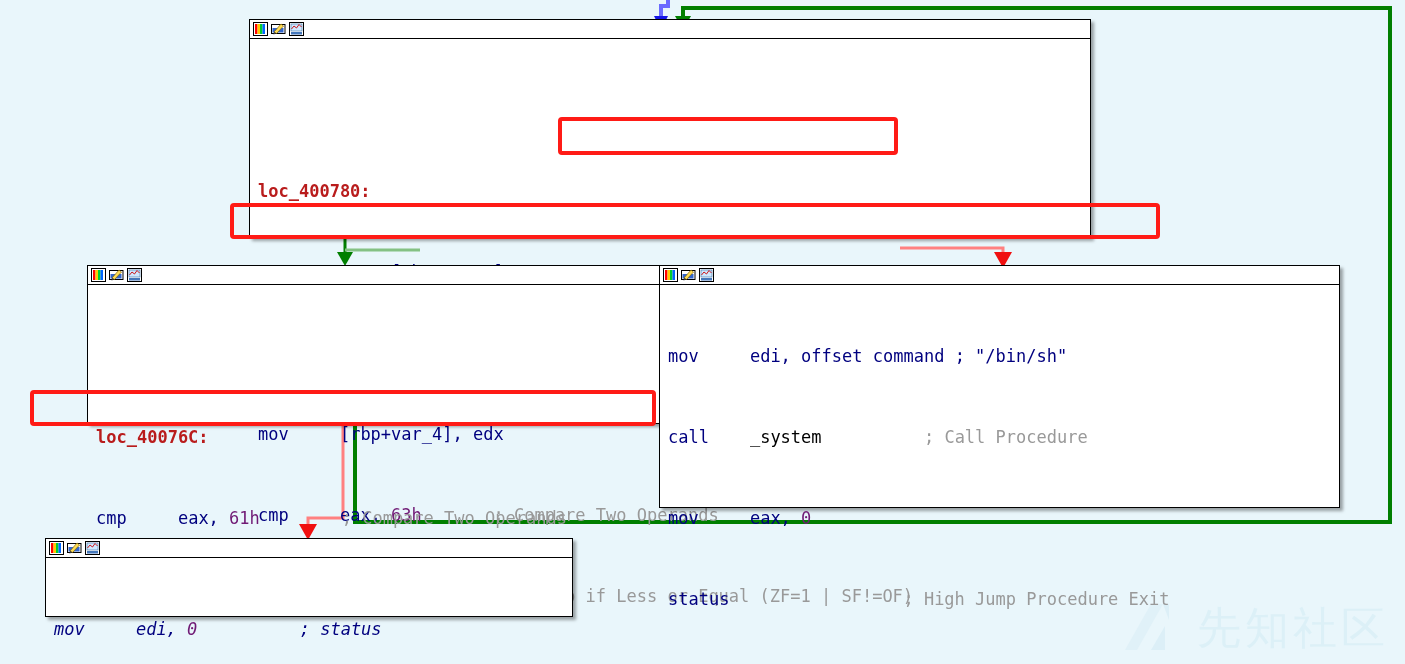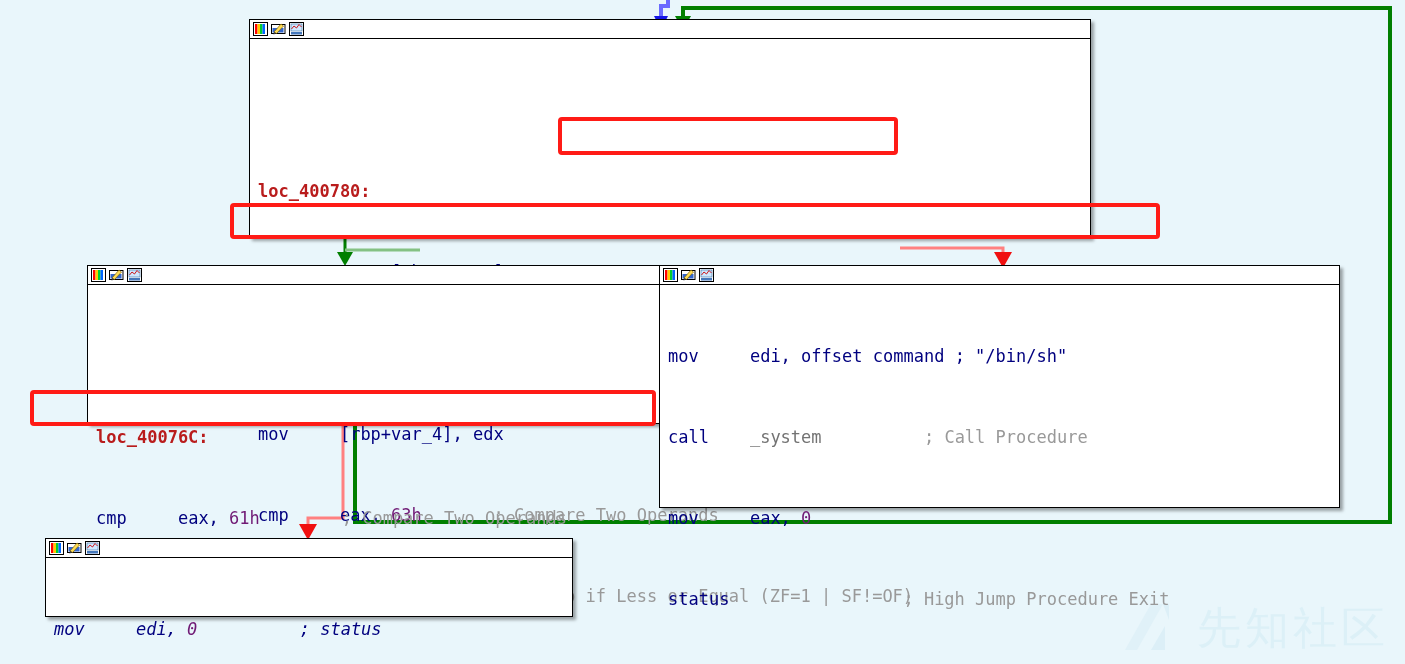--- a/index.html
+++ b/index.html
@@ -69,21 +69,21 @@
     height: 27px;
     padding-left: 8px;
     white-space: pre;
   }
 
   
   .mn   { color: #00007f; }            
   .reg  { color: #00007f; }
   .num  { color: #701a75; }            
   .loc  { color: #b91c1c; font-weight: bold; }
-  .sym  { color: #737373; }            
+  .sym  { color: #000000; }            
   .cmt  { color: #999999; }            
   .rcmt { color: #00007f; }
 
   
   .hl {
     position: absolute;
     border: 4px solid #ff1b16;
     border-radius: 4px;
     z-index: 6;
     pointer-events: none;

